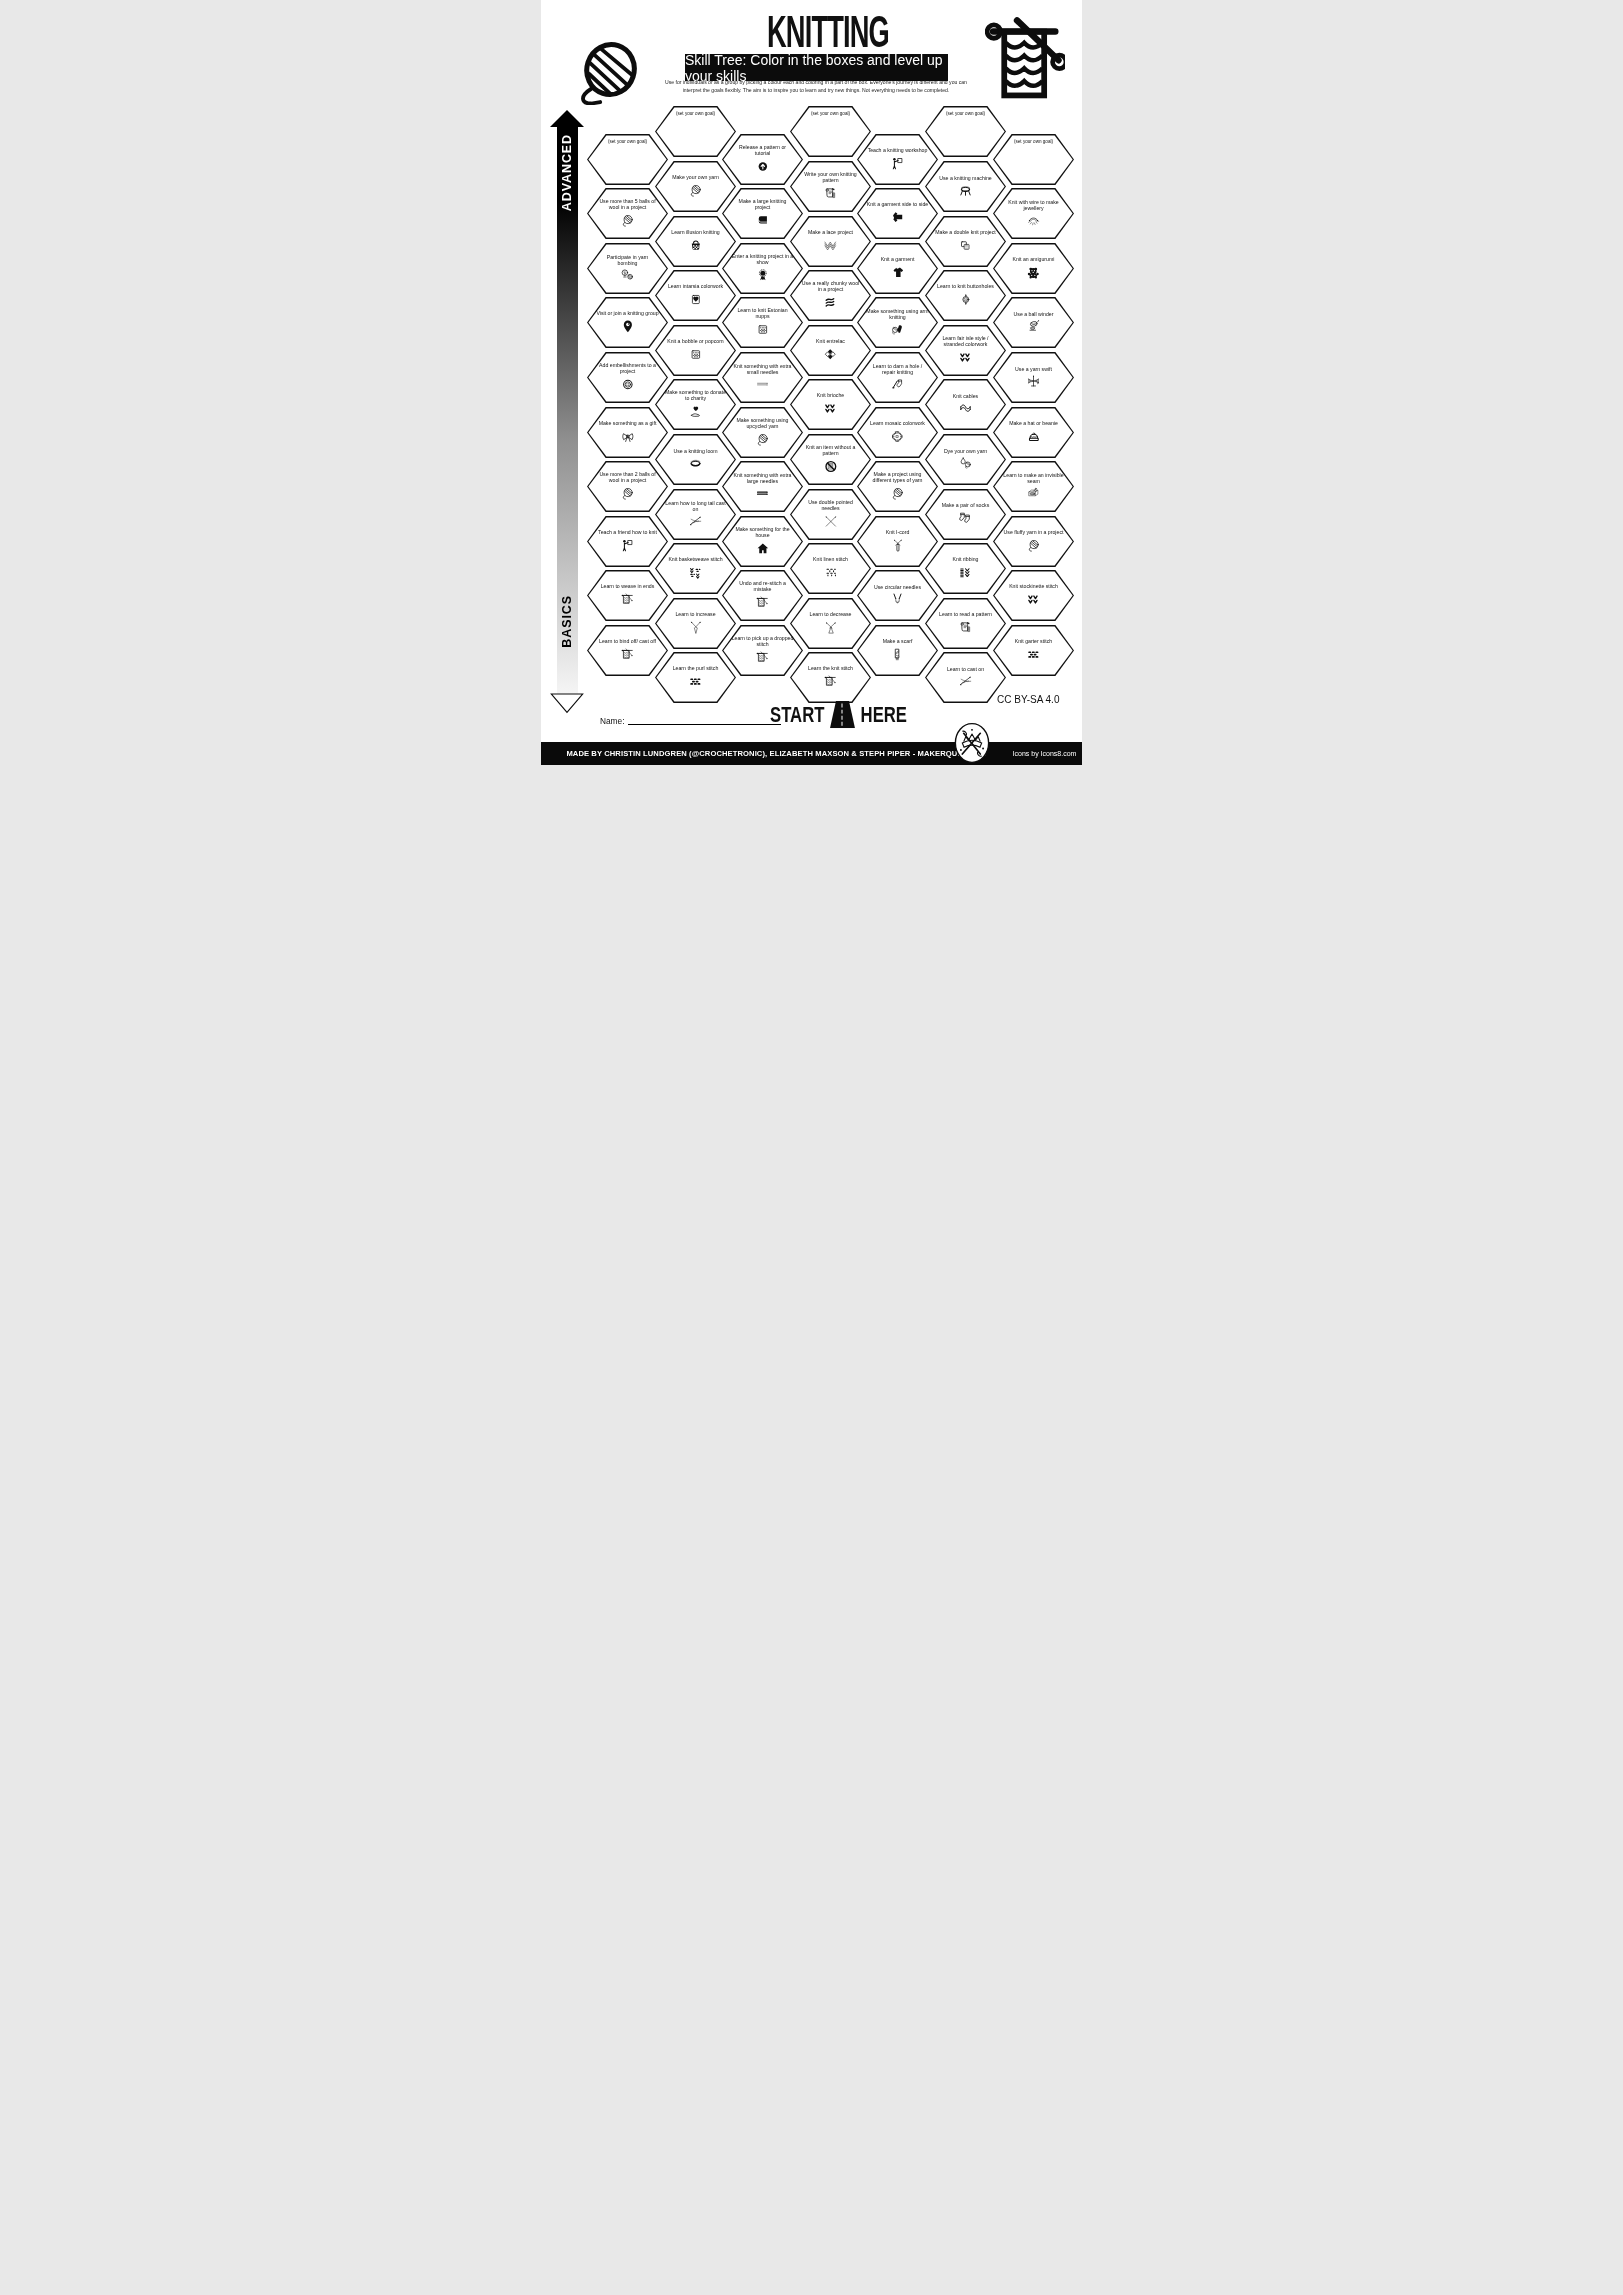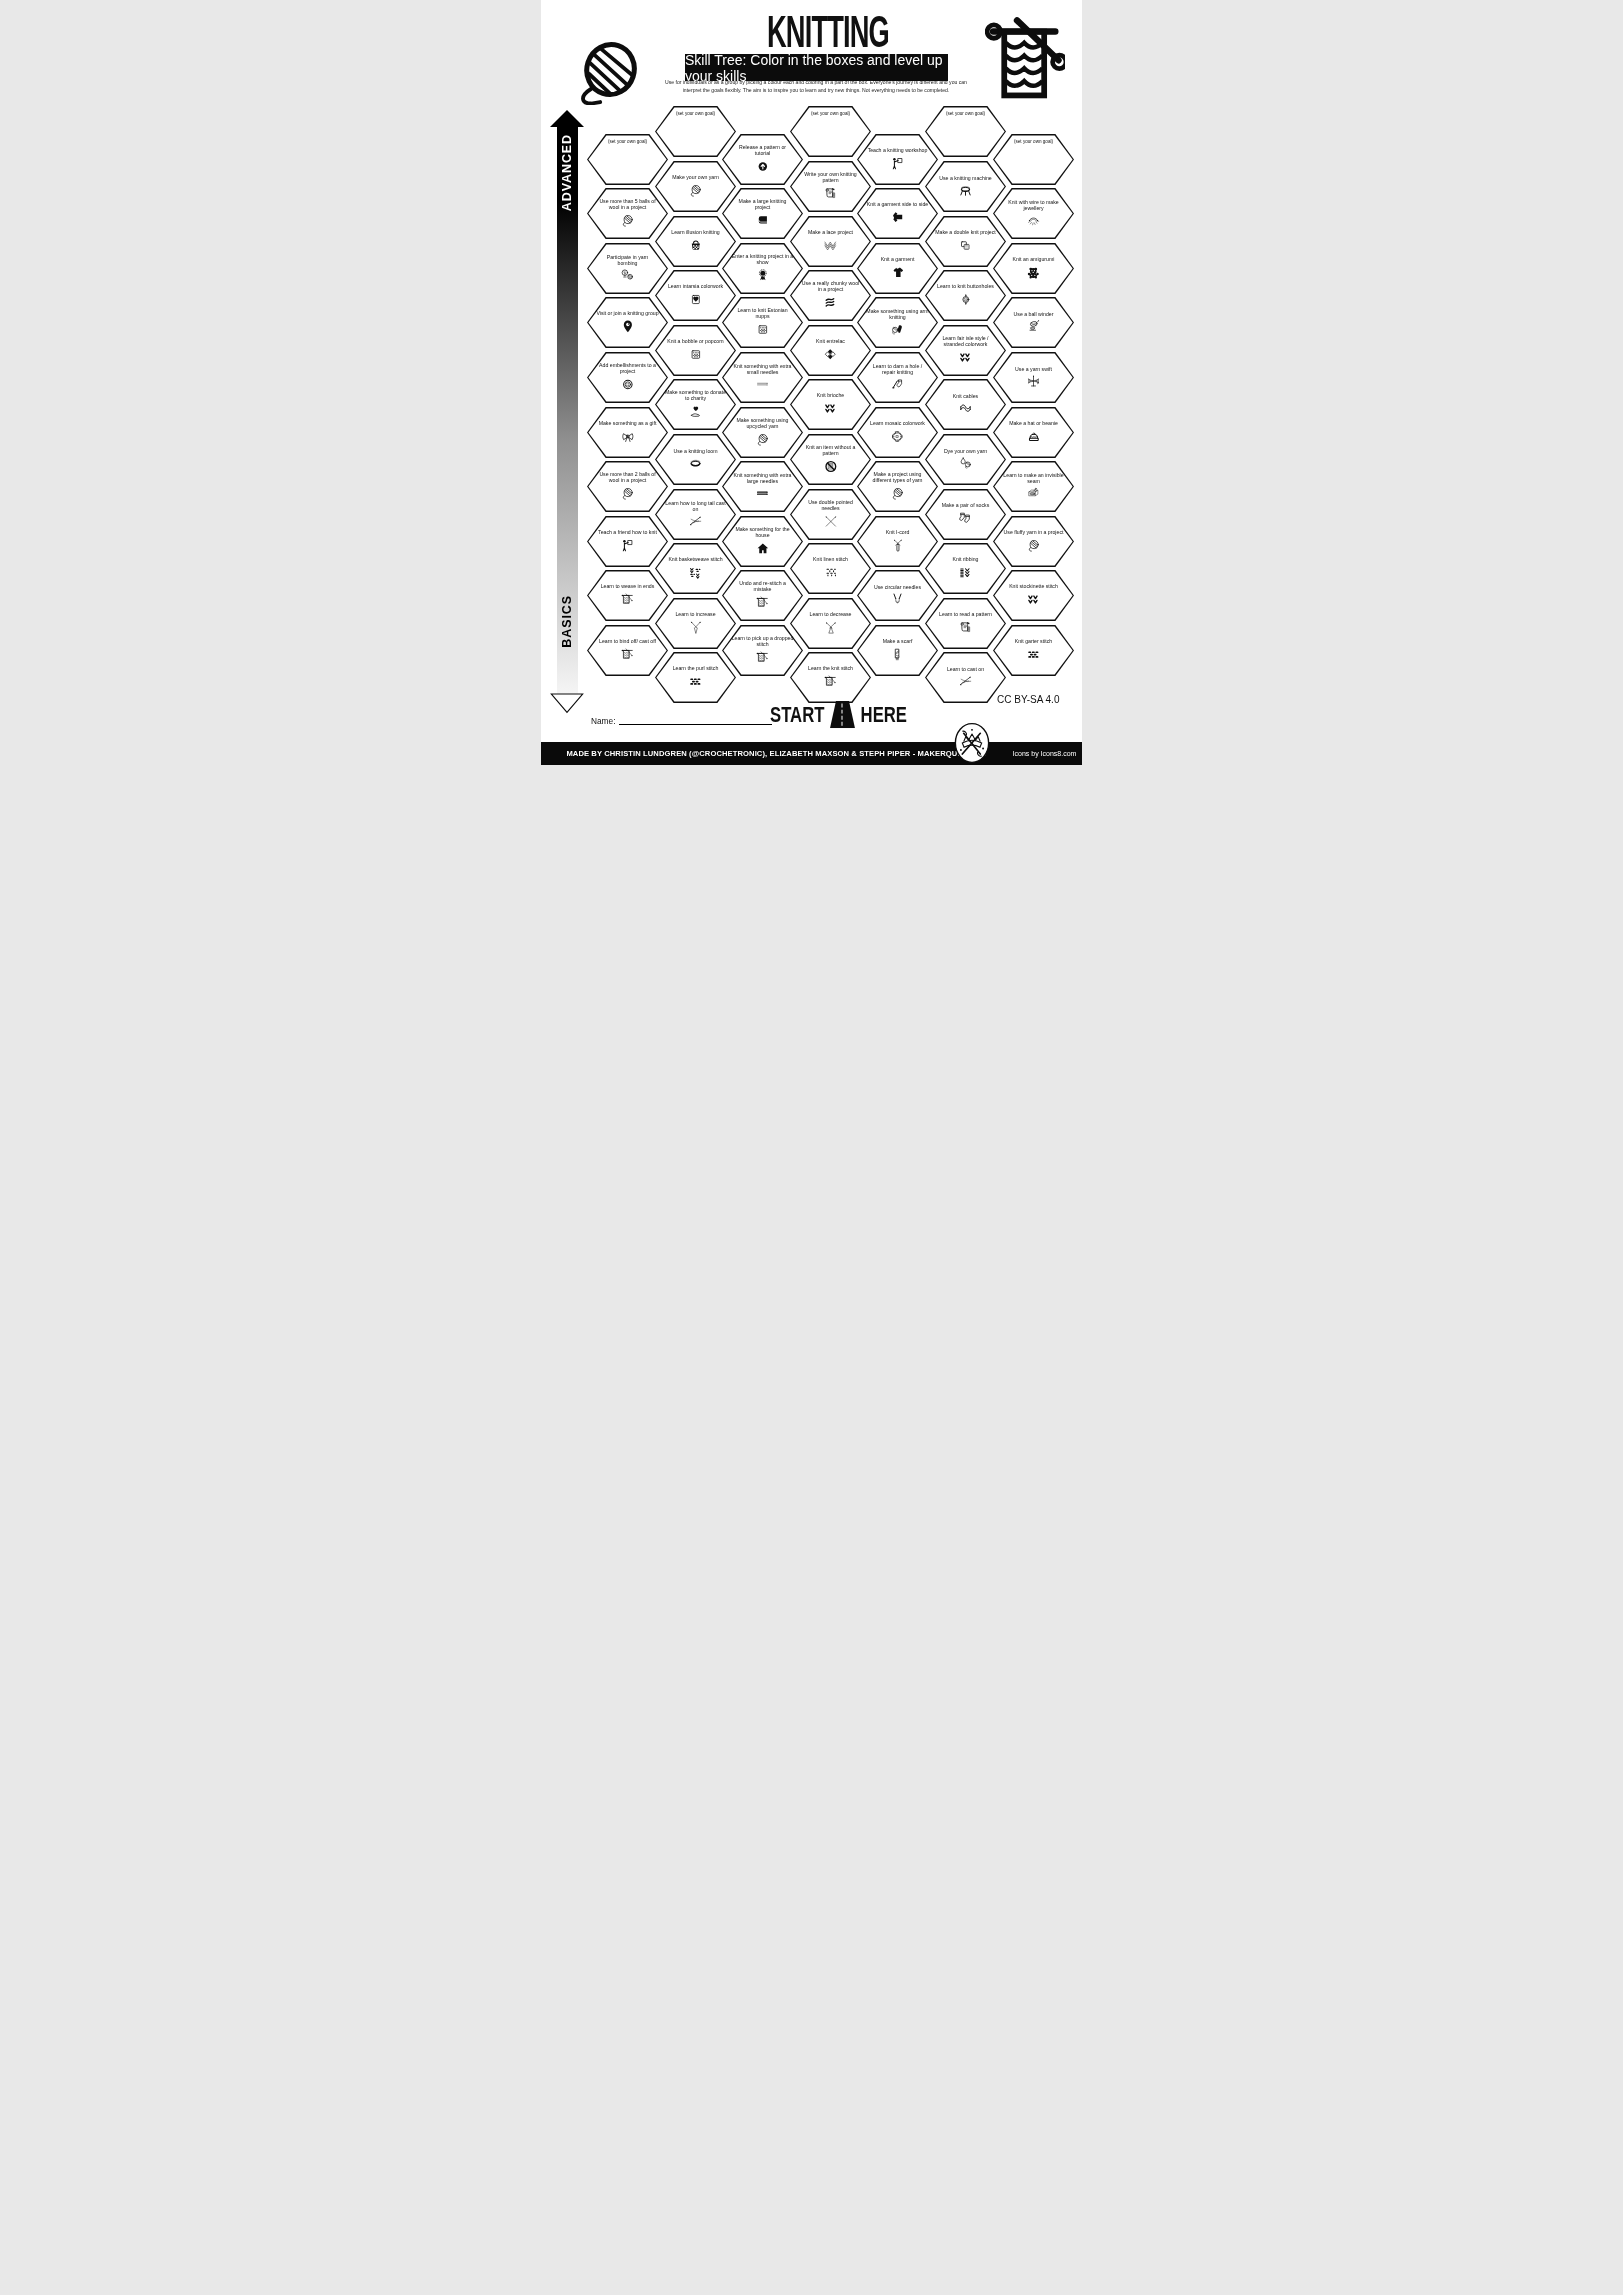--- a/index.html
+++ b/index.html
@@ -50,21 +50,21 @@
   .w{fill:#fff;stroke:none;}
   .fw{fill:#fff;stroke:#111;stroke-width:2.2;stroke-linejoin:round;}
 
   
   #start{position:absolute;left:229px;top:701px;display:flex;align-items:center;gap:5.6px;
          font-size:16.7px;font-weight:bold;transform:scaleY(1.3);transform-origin:center top;}
   #road{position:relative;width:25px;height:21px;background:#0d0d0d;
         clip-path:polygon(24% 0,76% 0,100% 100%,0% 100%);}
   #road:after{content:'';position:absolute;left:50%;top:1.9px;bottom:1.9px;width:0;
         border-left:1.4px dashed #fff;transform:translateX(-50%);}
-  #name-row{position:absolute;left:50px;top:716px;display:flex;align-items:flex-end;gap:3.7px;
+  #name-row{position:absolute;left:59px;top:716px;display:flex;align-items:flex-end;gap:3.7px;
         font-size:8.3px;}
   #name-line{width:153px;height:0;border-bottom:1.2px solid #000;margin-bottom:1.4px;}
   #license{position:absolute;left:456px;top:694px;font-size:10px;}
   #footer{position:absolute;left:0;top:742px;width:541px;height:23px;background:#0a0a0a;
         color:#fff;display:flex;align-items:center;}
   #credits{margin-left:25.4px;font-size:7.6px;font-weight:bold;letter-spacing:0.1px;}
   #icons-credit{position:absolute;right:5.6px;font-size:7px;}
   #mq-logo{position:absolute;left:413px;top:722px;z-index:5;}
 
   

